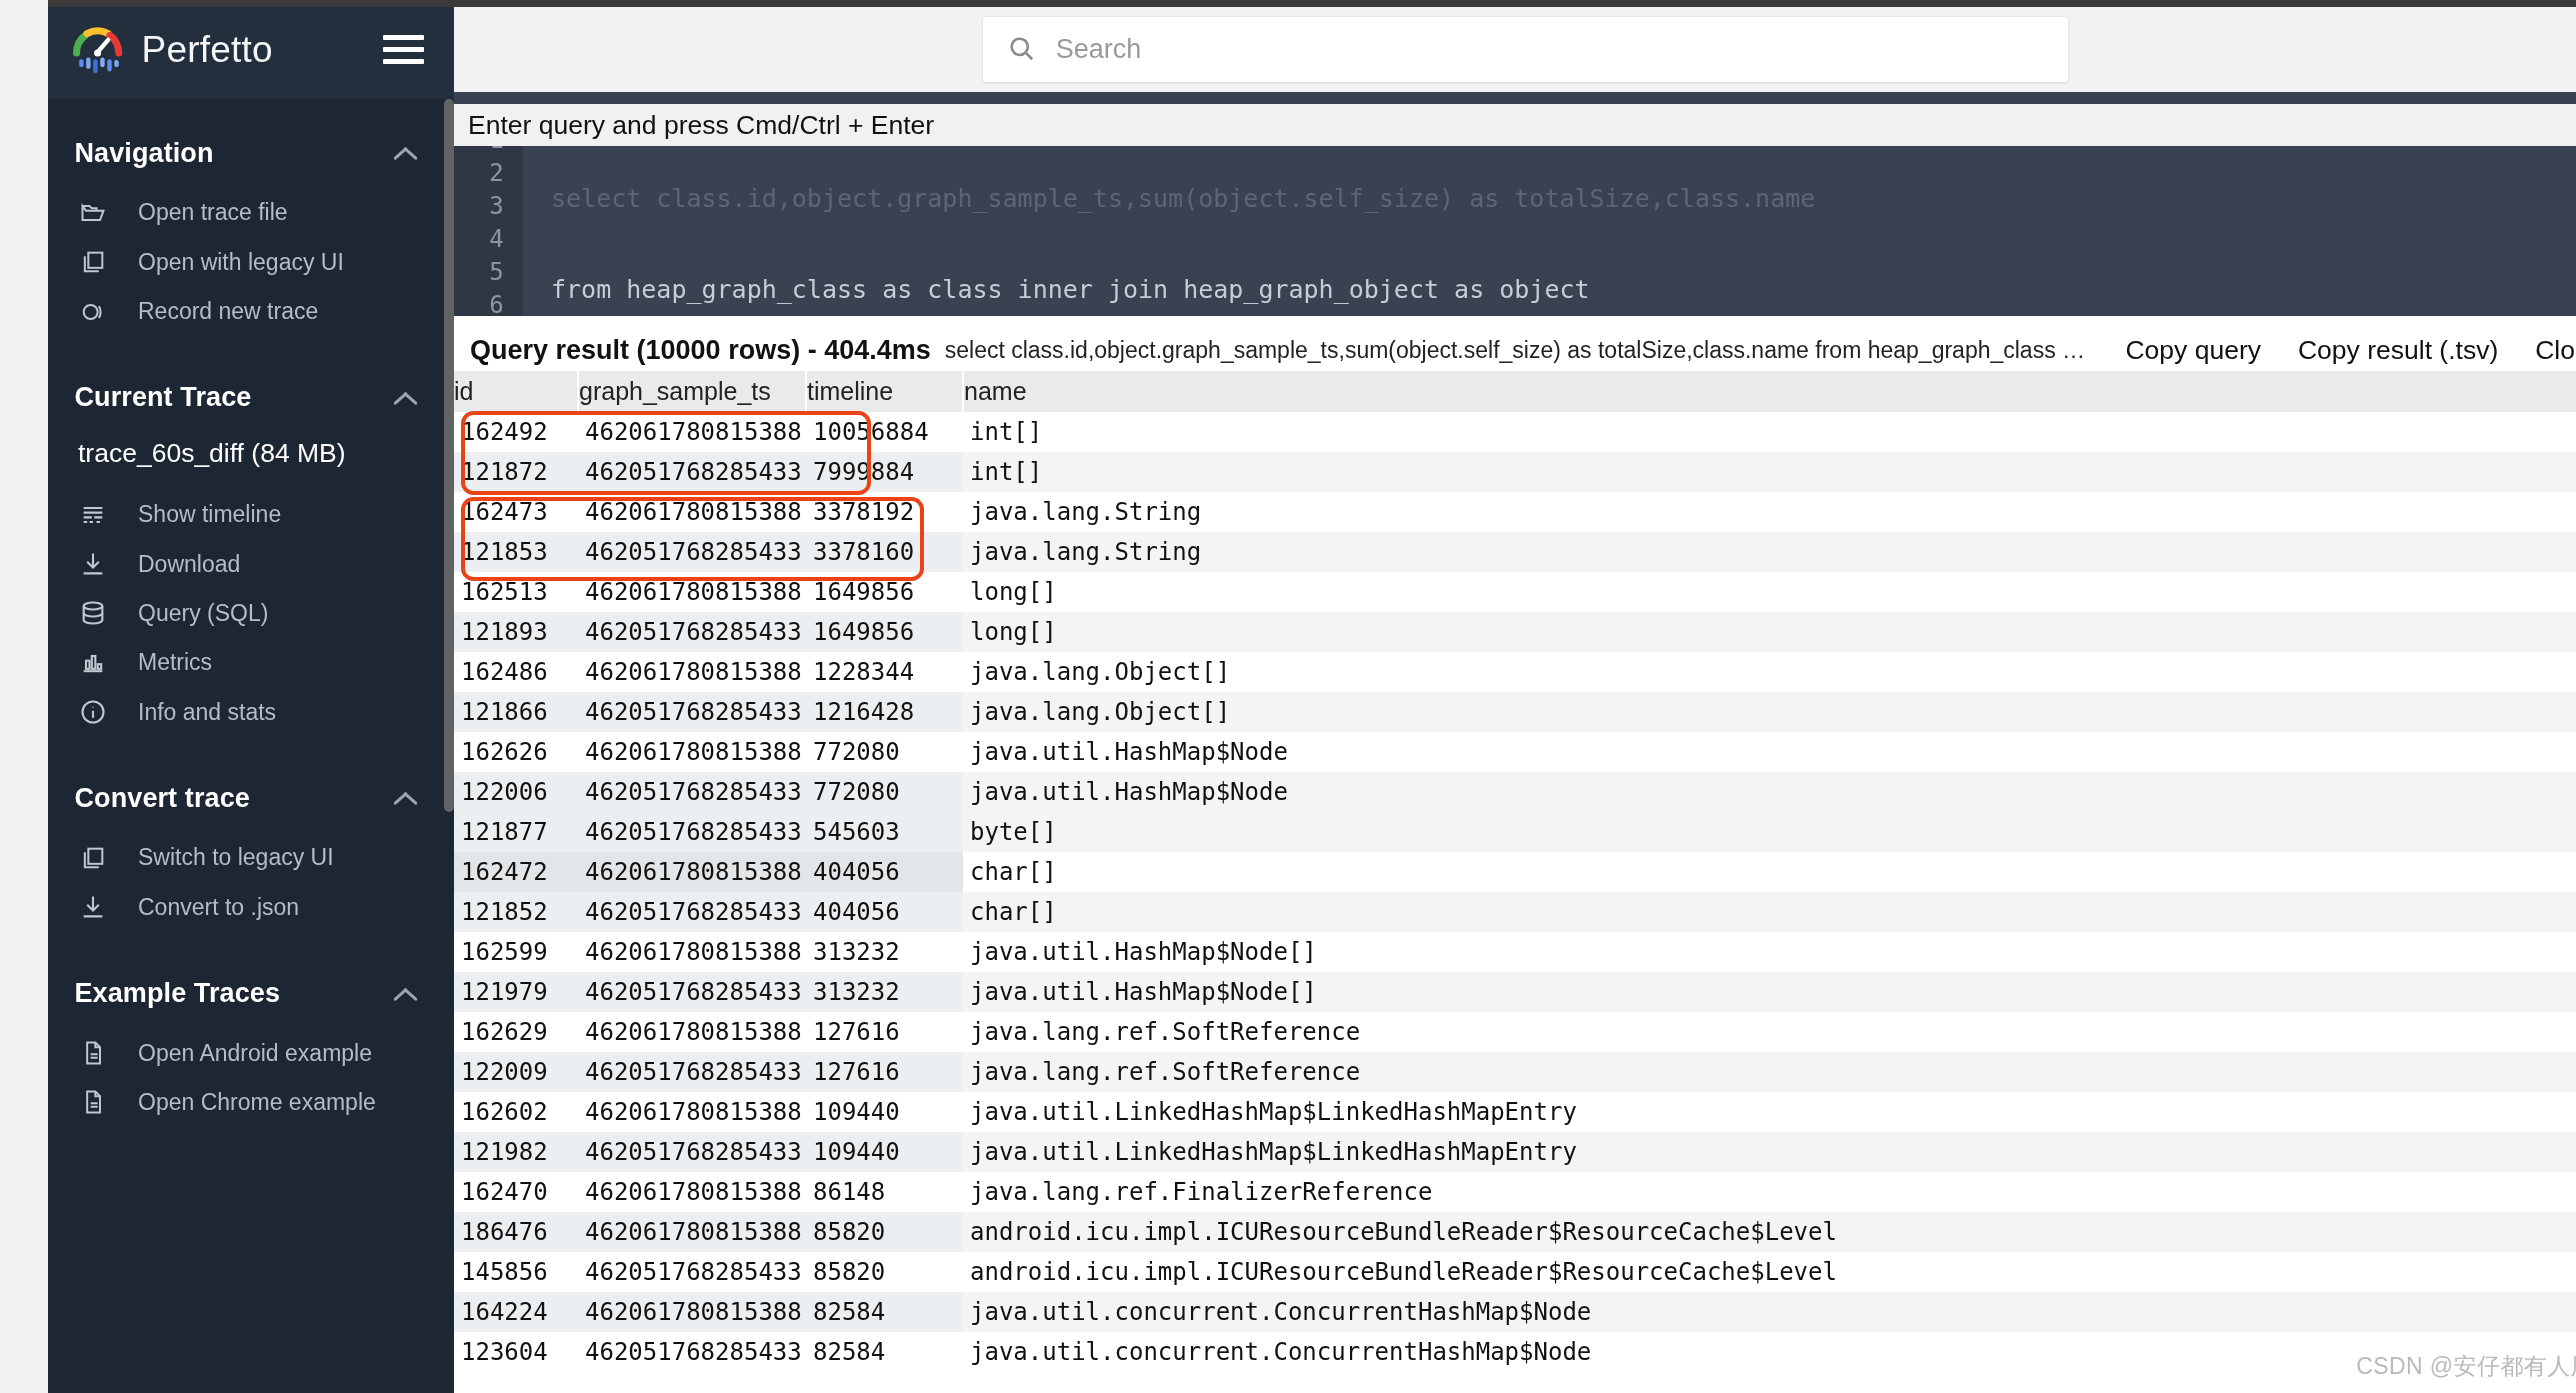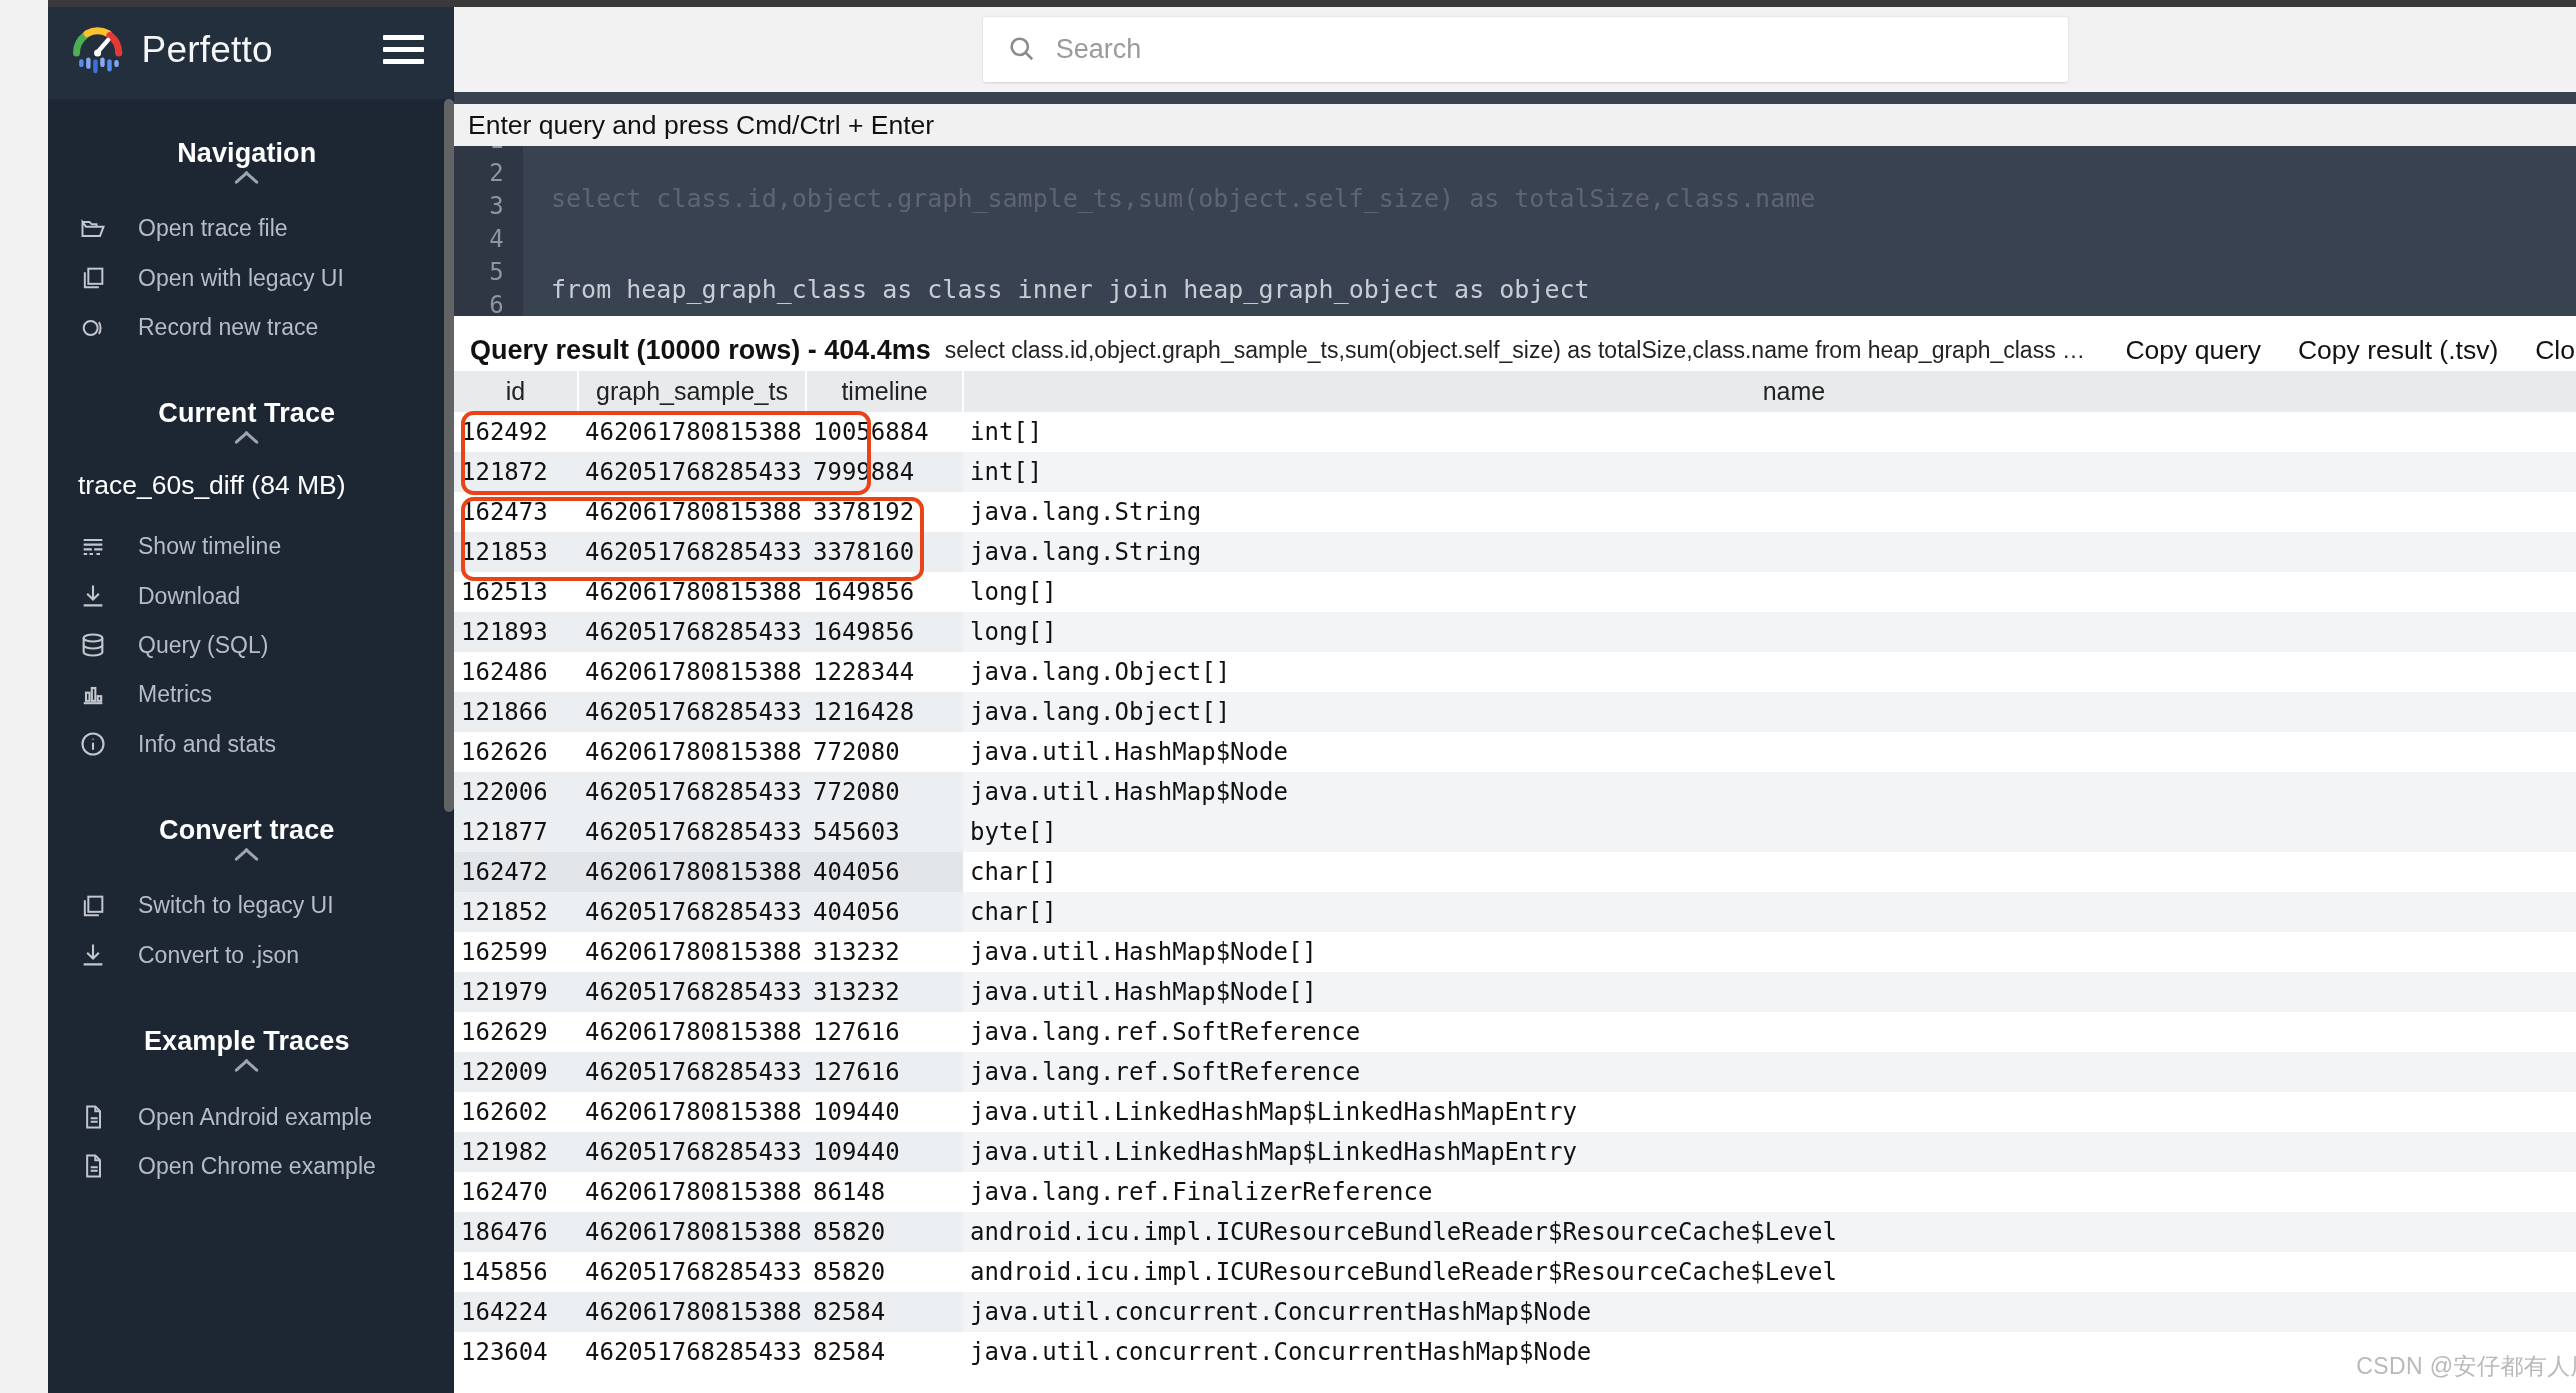--- a/index.html
+++ b/index.html
@@ -34,21 +34,20 @@
     font-family: "Liberation Sans", sans-serif;
   }
   .hamburger { width: 41px; height: 30px; display:flex; flex-direction: column; justify-content: space-between; cursor: pointer; }
   .hamburger i { display:block; height: 5.3px; background: #fff; border-radius: 0.9px; }
 
   .sidebar-scroll { flex: 1; overflow: hidden; padding-top: 8.8px; position: relative; }
   .nav-section { padding: 0 0 16px 0; }
   .section-head {
     display:flex; align-items:center; justify-content: space-between;
     padding: 30px 35px 19.4px 26.5px;
-    flex-direction: column;
   }
   .section-title { color:#fff; font-size: 27px; font-weight: 700; letter-spacing: 0.1px; }
   .chev {
     width: 26.5px; height: 16px; position: relative; opacity:.75;
   }
   .chev:before, .chev:after {
     content:""; position:absolute; top: 7px; width: 17px; height: 3px; background:#c9ced6; border-radius:1.8px;
   }
   .chev:before { left: -0.9px; transform: rotate(-42deg); }
   .chev:after  { left: 9.7px; transform: rotate(42deg); }
@@ -135,21 +134,21 @@
   }
   .bar-action {
     font-size: 26.5px; color:#111; margin-left: 37px; cursor:pointer; white-space:nowrap;
   }
 
   
   .table-wrap { position:absolute; left:0; top: 371px; right:0; bottom: 0; background:#fff; overflow:hidden; }
   table.qresult { width: 100%; border-collapse: collapse; table-layout: fixed; }
   table.qresult th {
     background:#e8eaec; color:#222; font-weight: 400; font-size: 25px;
-    height: 41px; border-right: 2.6px solid #fff; text-align:center;
+    height: 41px; border-right: 2.6px solid #fff; text-align:left;
     font-family: "Liberation Sans", sans-serif;
   }
   table.qresult th.c-name { border-right: 0; }
   table.qresult td {
     font-family: "DejaVu Sans Mono", monospace; font-size: 24px;
     color:#111; height: 40px; padding: 0 7px; white-space: nowrap;
   }
   td.c-id, td.c-ts, td.c-size { text-align: left; }
   tr.odd td.c-id, tr.odd td.c-ts, tr.odd td.c-size { background: #eceff1; }
   tr.odd td.c-name { background: #f2f4f6; }

